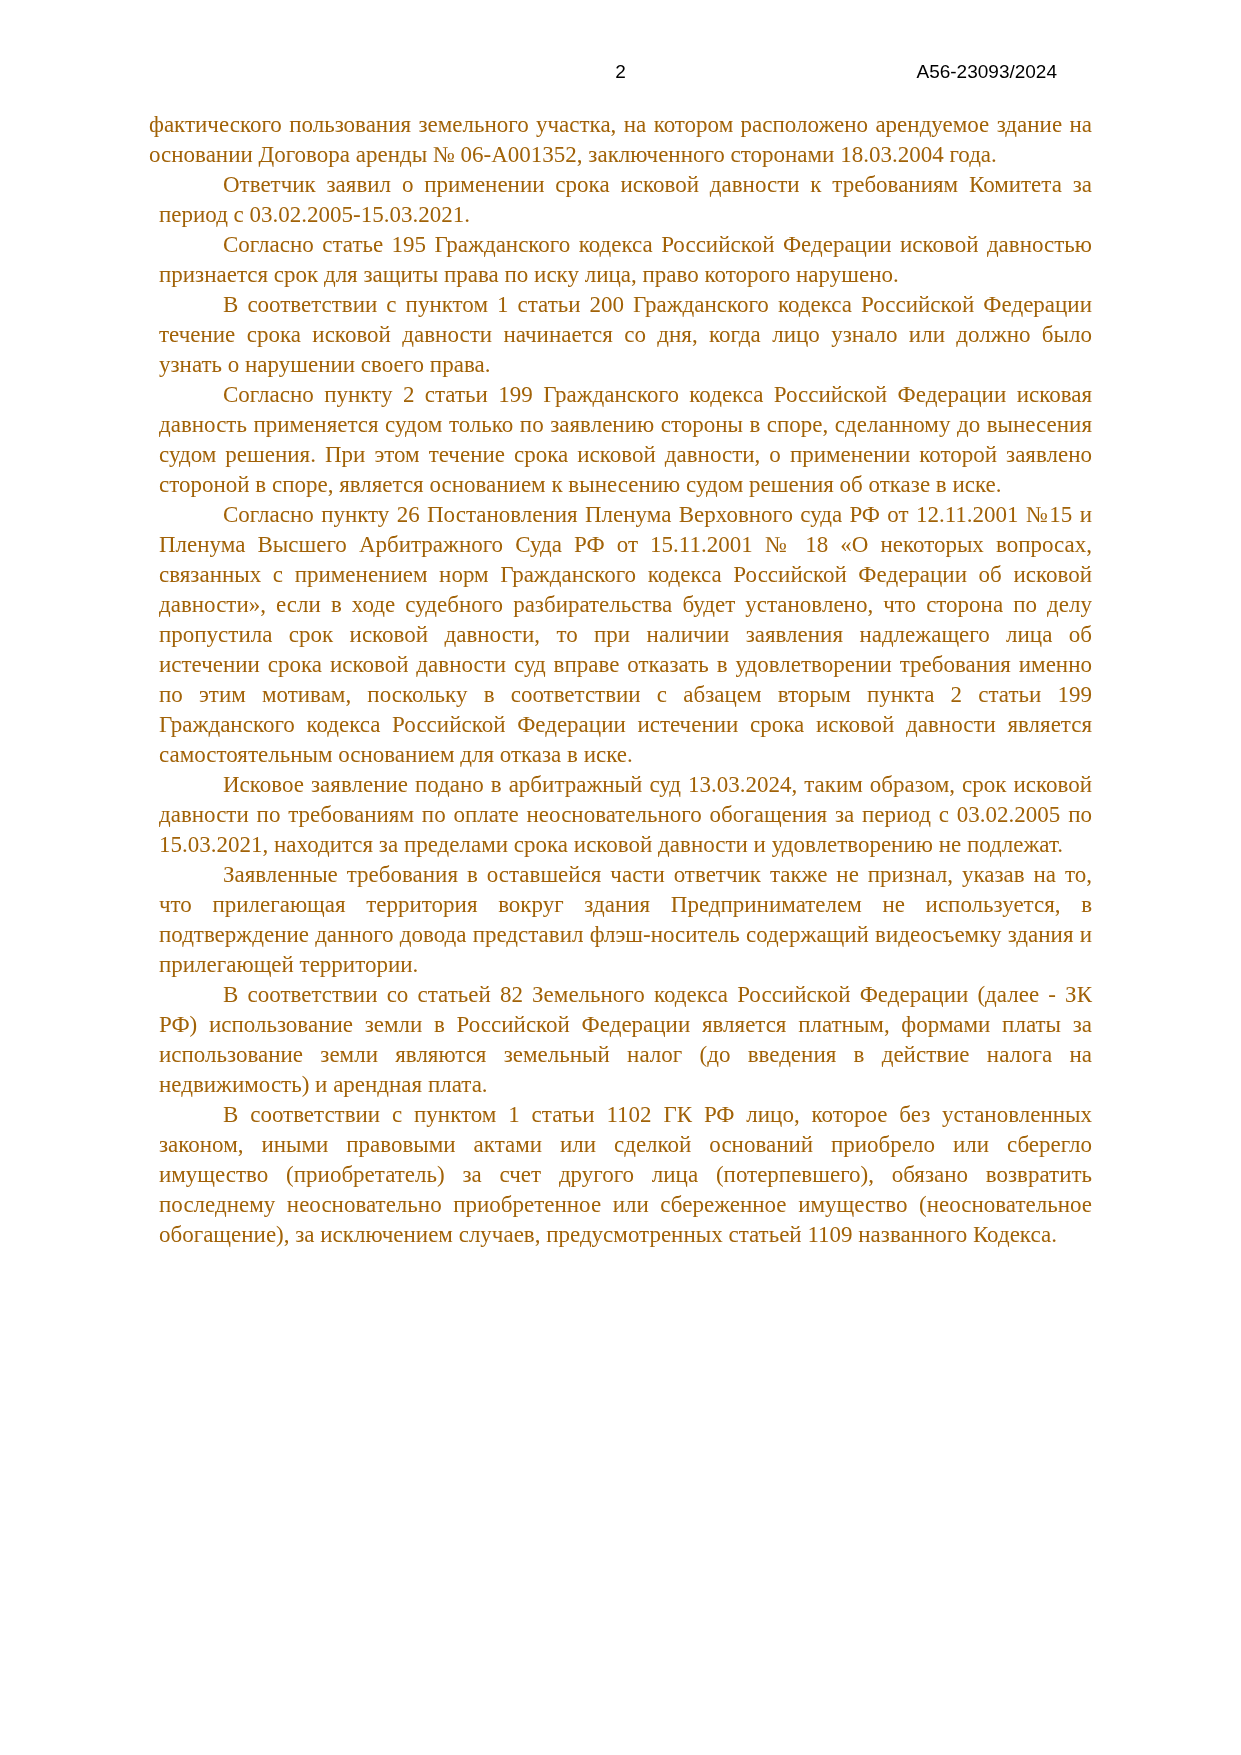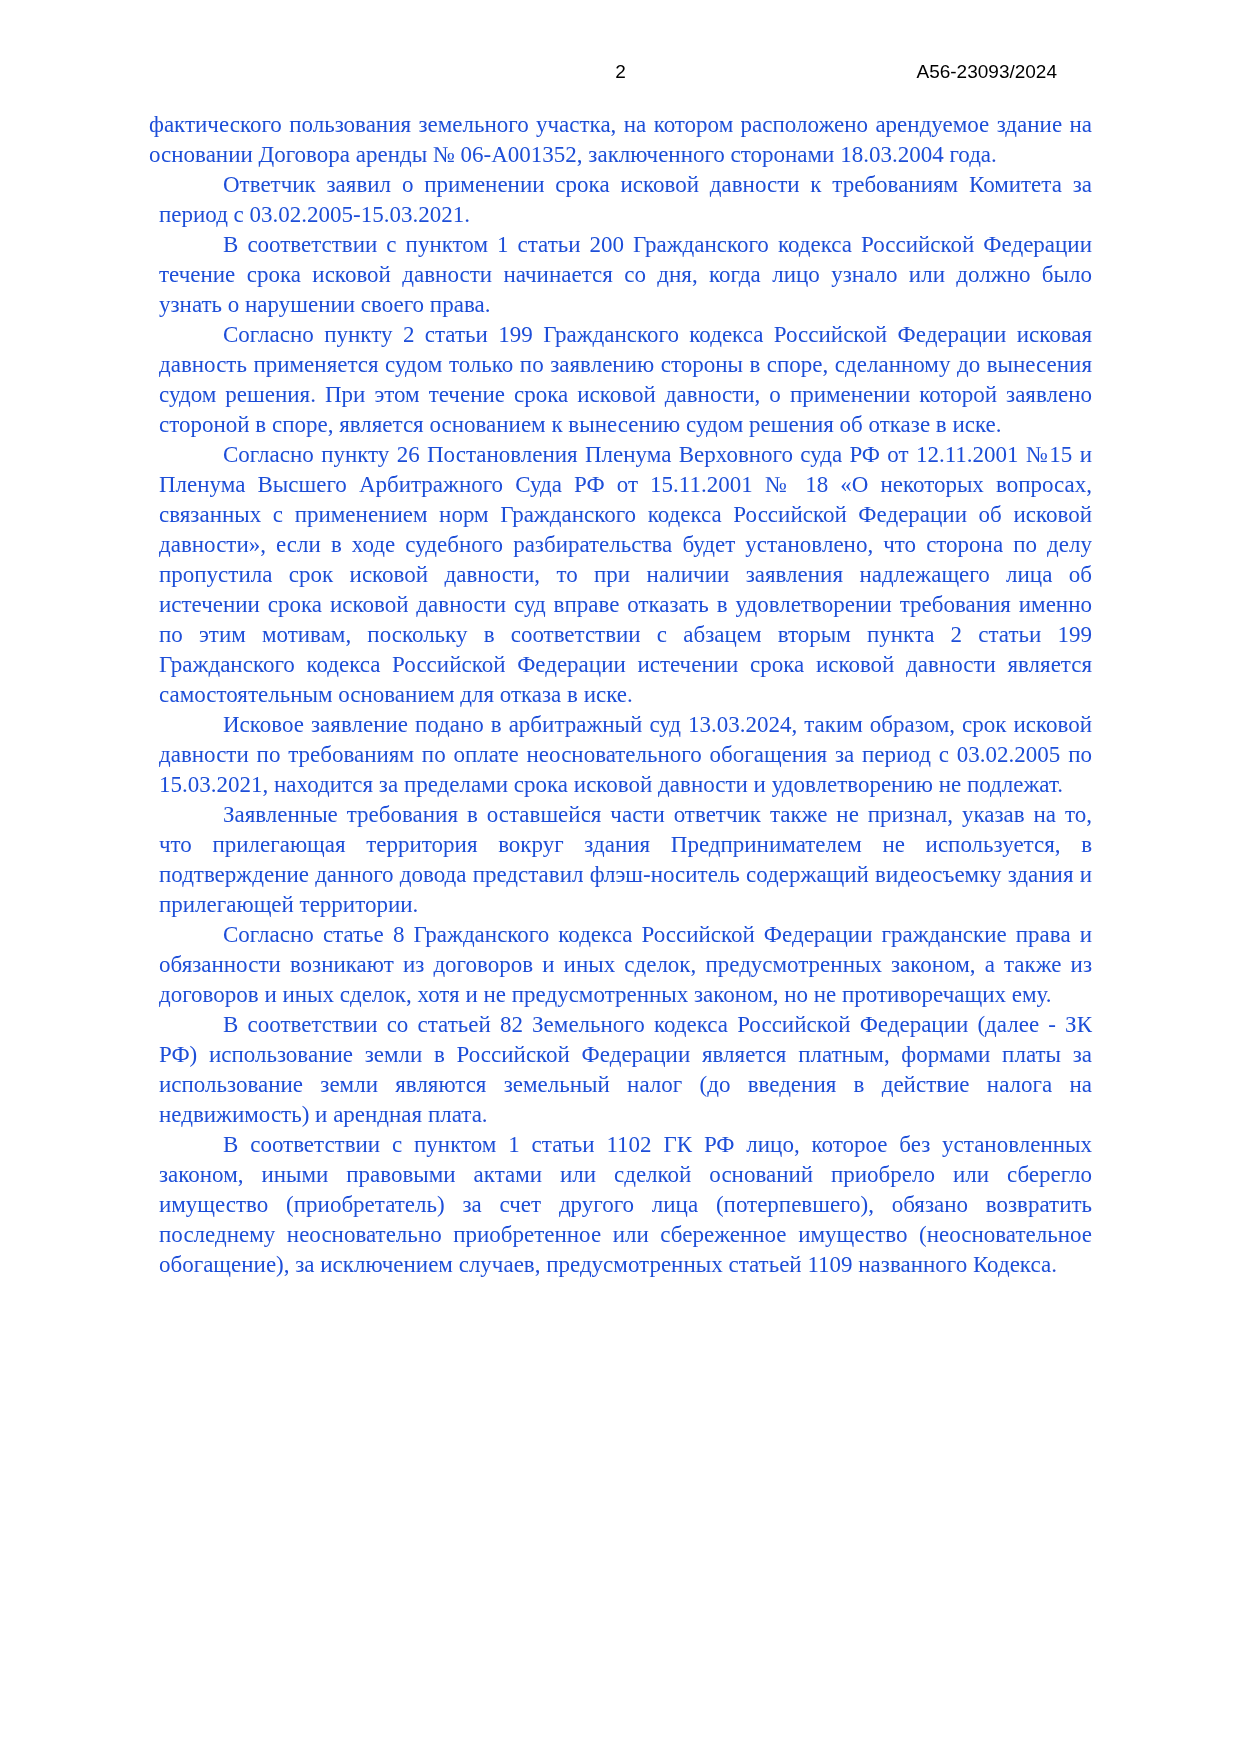--- a/index.html
+++ b/index.html
@@ -40,21 +40,21 @@
   }
   .document-body {
     position: absolute;
     top: 110px;
     left: 149px;
     width: 943px;
     font-family: "Liberation Serif", serif;
     font-size: 23px;
     line-height: 30px;
     text-align: justify;
-    color: #1d4ed8;
+    color: #a16207;
   }
   .document-body p {
     margin: 0;
     padding: 0;
   }
   .document-body p.indent {
     text-indent: 64px;
     margin-left: 10px;
   }
 </style>
@@ -62,22 +62,22 @@
 <body>
 
 <div class="page">
   <div class="page-header">
     <span class="page-number">2</span>
     <span class="case-number">А56-23093/2024</span>
   </div>
   <div class="document-body">
       <p class="">фактического пользования земельного участка, на котором расположено арендуемое здание на основании Договора аренды № 06-А001352, заключенного сторонами 18.03.2004 года.</p>
       <p class="indent">Ответчик заявил о применении срока исковой давности к требованиям Комитета за период с 03.02.2005-15.03.2021.</p>
+      <p class="indent">Согласно статье 195 Гражданского кодекса Российской Федерации исковой давностью признается срок для защиты права по иску лица, право которого нарушено.</p>
       <p class="indent">В соответствии с пунктом 1 статьи 200 Гражданского кодекса Российской Федерации течение срока исковой давности начинается со дня, когда лицо узнало или должно было узнать о нарушении своего права.</p>
       <p class="indent">Согласно пункту 2 статьи 199 Гражданского кодекса Российской Федерации исковая давность применяется судом только по заявлению стороны в споре, сделанному до вынесения судом решения. При этом течение срока исковой давности, о применении которой заявлено стороной в споре, является основанием к вынесению судом решения об отказе в иске.</p>
       <p class="indent">Согласно пункту 26 Постановления Пленума Верховного суда РФ от 12.11.2001 №15 и Пленума Высшего Арбитражного Суда РФ от 15.11.2001 № 18 «О некоторых вопросах, связанных с применением норм Гражданского кодекса Российской Федерации об исковой давности», если в ходе судебного разбирательства будет установлено, что сторона по делу пропустила срок исковой давности, то при наличии заявления надлежащего лица об истечении срока исковой давности суд вправе отказать в удовлетворении требования именно по этим мотивам, поскольку в соответствии с абзацем вторым пункта 2 статьи 199 Гражданского кодекса Российской Федерации истечении срока исковой давности является самостоятельным основанием для отказа в иске.</p>
       <p class="indent">Исковое заявление подано в арбитражный суд 13.03.2024, таким образом, срок исковой давности по требованиям по оплате неосновательного обогащения за период с 03.02.2005 по 15.03.2021, находится за пределами срока исковой давности и удовлетворению не подлежат.</p>
       <p class="indent">Заявленные требования в оставшейся части ответчик также не признал, указав на то, что прилегающая территория вокруг здания Предпринимателем не используется, в подтверждение данного довода представил флэш-носитель содержащий видеосъемку здания и прилегающей территории.</p>
-      <p class="indent">Согласно статье 8 Гражданского кодекса Российской Федерации гражданские права и обязанности возникают из договоров и иных сделок, предусмотренных законом, а также из договоров и иных сделок, хотя и не предусмотренных законом, но не противоречащих ему.</p>
       <p class="indent">В соответствии со статьей 82 Земельного кодекса Российской Федерации (далее - ЗК РФ) использование земли в Российской Федерации является платным, формами платы за использование земли являются земельный налог (до введения в действие налога на недвижимость) и арендная плата.</p>
       <p class="indent">В соответствии с пунктом 1 статьи 1102 ГК РФ лицо, которое без установленных законом, иными правовыми актами или сделкой оснований приобрело или сберегло имущество (приобретатель) за счет другого лица (потерпевшего), обязано возвратить последнему неосновательно приобретенное или сбереженное имущество (неосновательное обогащение), за исключением случаев, предусмотренных статьей 1109 названного Кодекса.</p>
     </div>
 </div>
 
 </body></html>

